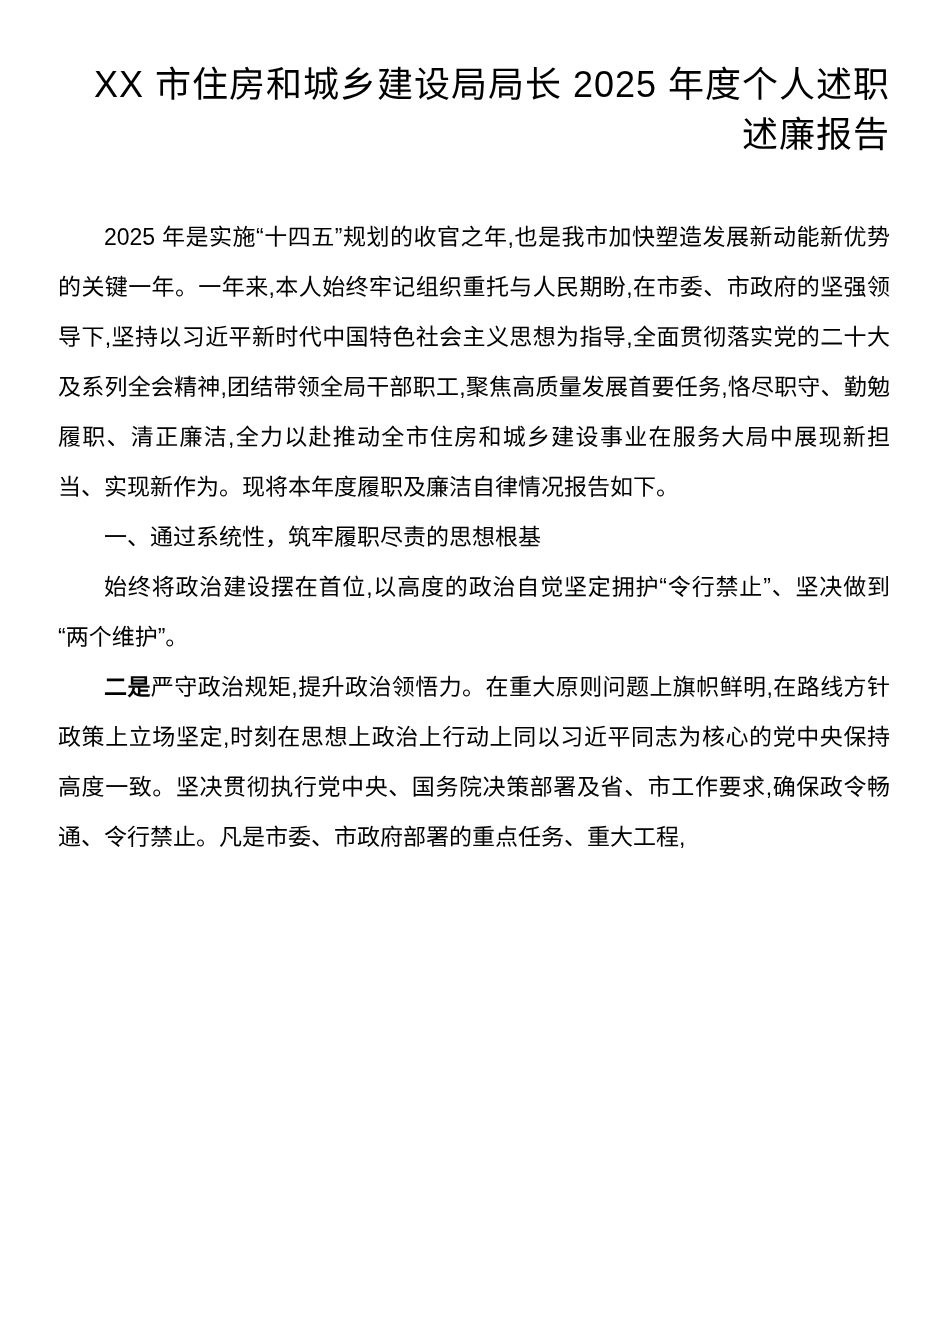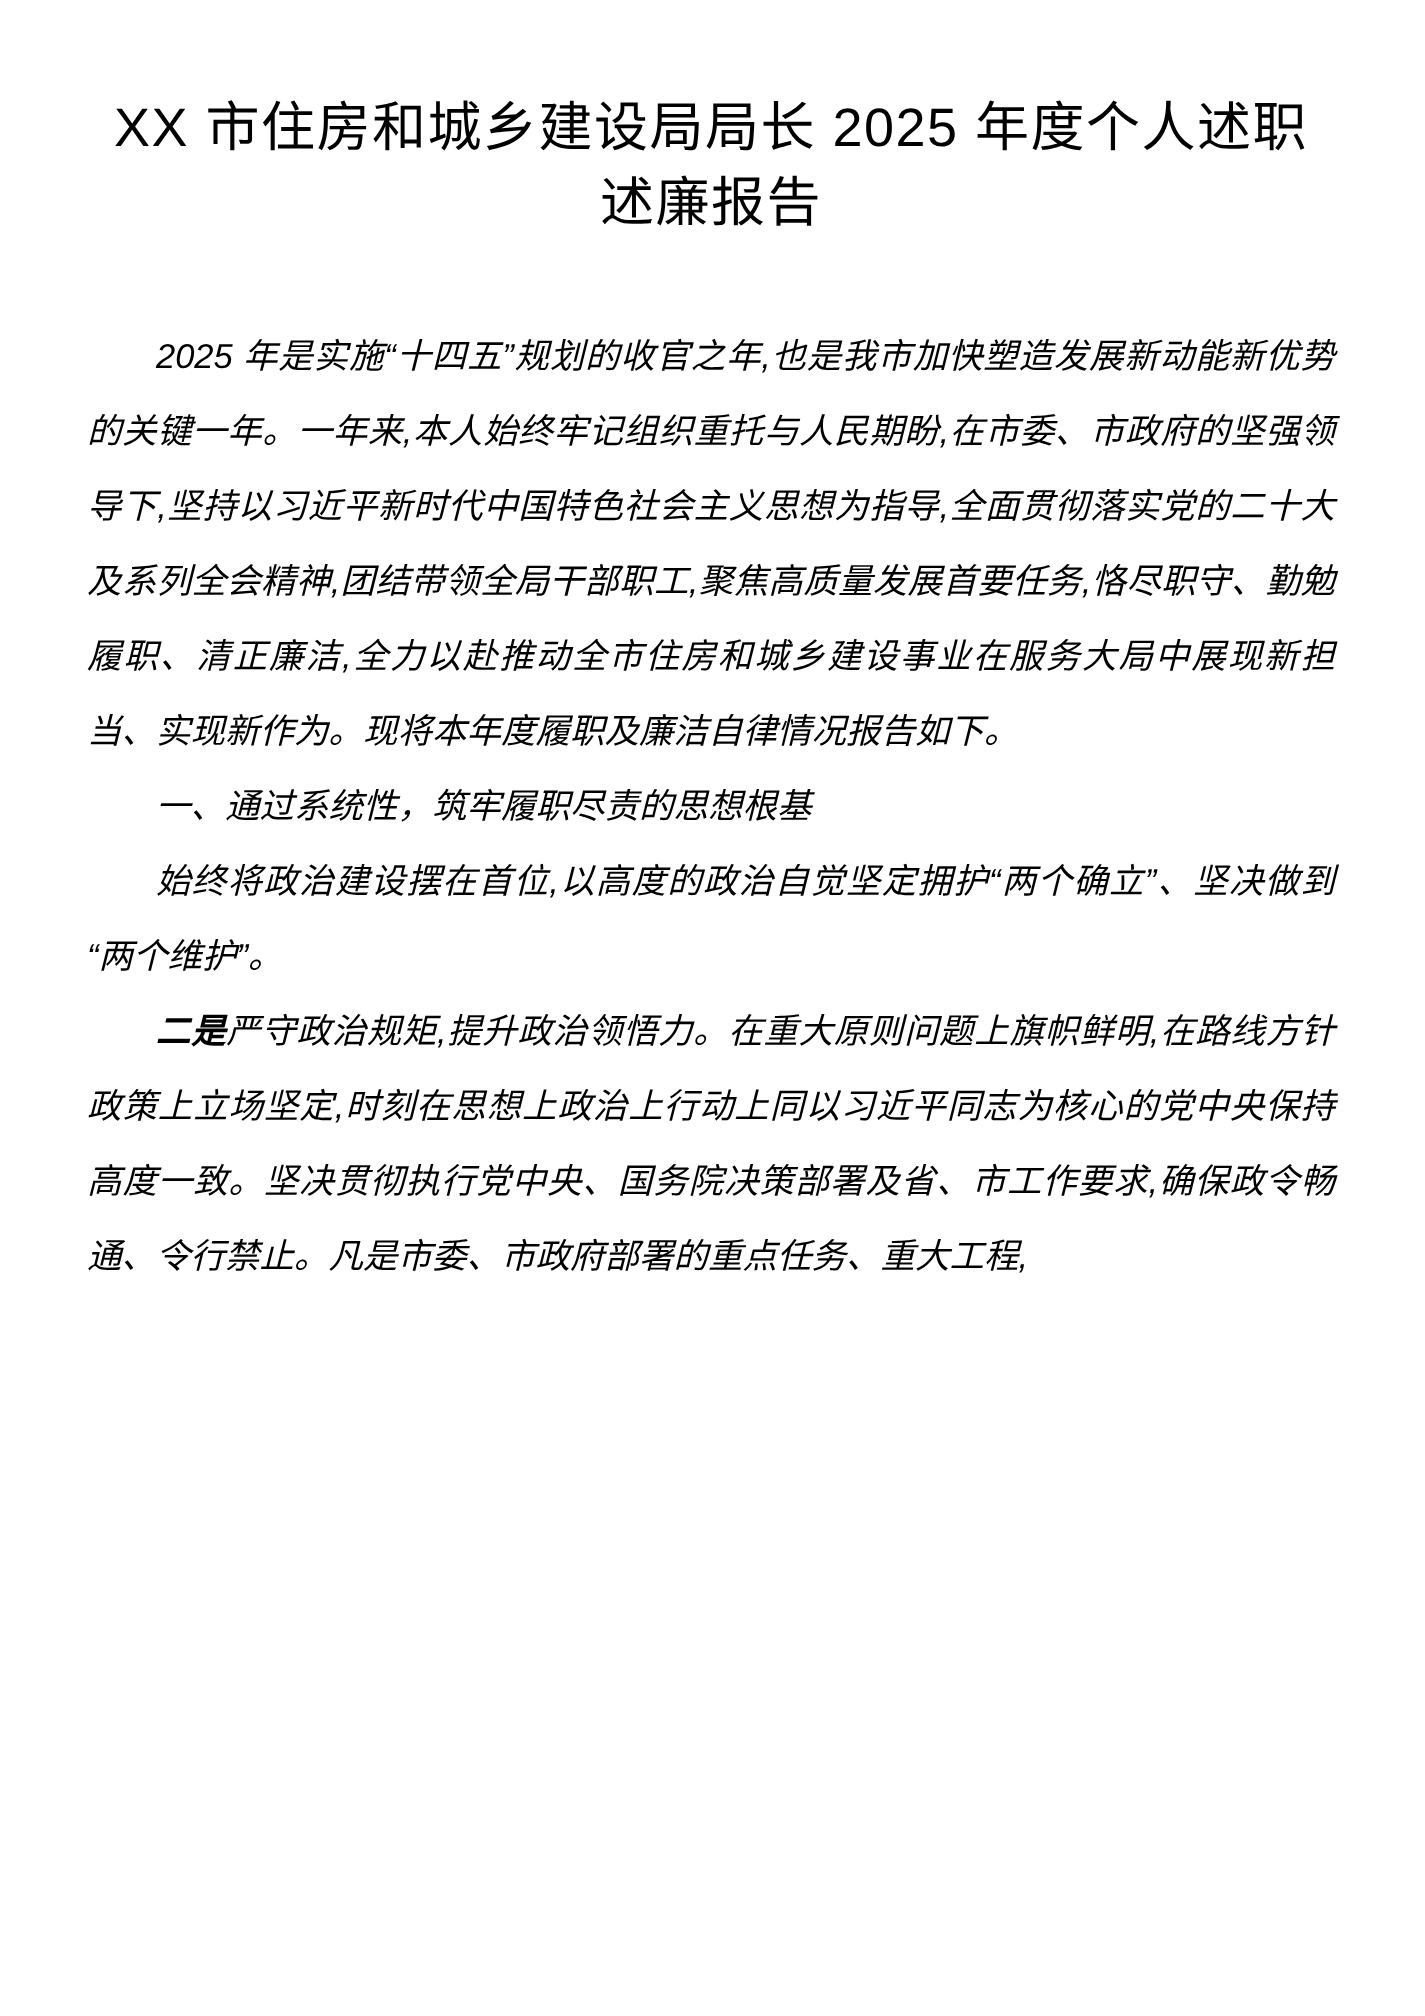--- a/index.html
+++ b/index.html
@@ -15,44 +15,43 @@
     padding: 60px 60px 0 58px;
     background: #ffffff;
     color: #000000;
     font-family: "Liberation Sans", "DejaVu Sans", sans-serif;
     overflow: hidden;
   }
   .doc-title {
     font-size: 36px;
     font-weight: 400;
     line-height: 50px;
-    text-align: center;
+    text-align: right;
     margin: 0 0 52px 0;
     letter-spacing: 1px;
   }
   .doc-body p {
     font-size: 23px;
     line-height: 50px;
     margin: 0;
     text-align: justify;
     text-indent: 2em;
     word-break: break-all;
-    font-style: italic;
   }
   .doc-body p.heading {
     font-weight: 400;
   }
   .doc-body b.lead {
     font-weight: 700;
   }
 </style>
 </head>
 <body>
 
 <div class="page">
   <h1 class="doc-title">XX 市住房和城乡建设局局长 2025 年度个人述职述廉报告</h1>
   <div class="doc-body">
       <p class="body-paragraph">2025 年是实施“十四五”规划的收官之年,也是我市加快塑造发展新动能新优势的关键一年。一年来,本人始终牢记组织重托与人民期盼,在市委、市政府的坚强领导下,坚持以习近平新时代中国特色社会主义思想为指导,全面贯彻落实党的二十大及系列全会精神,团结带领全局干部职工,聚焦高质量发展首要任务,恪尽职守、勤勉履职、清正廉洁,全力以赴推动全市住房和城乡建设事业在服务大局中展现新担当、实现新作为。现将本年度履职及廉洁自律情况报告如下。</p>
       <p class="heading">一、通过系统性，筑牢履职尽责的思想根基</p>
-      <p class="body-paragraph">始终将政治建设摆在首位,以高度的政治自觉坚定拥护“两个确立”、坚决做到“两个维护”。</p>
+      <p class="body-paragraph">始终将政治建设摆在首位,以高度的政治自觉坚定拥护“令行禁止”、坚决做到“两个维护”。</p>
       <p class="body-paragraph"><b class="lead">二是</b>严守政治规矩,提升政治领悟力。在重大原则问题上旗帜鲜明,在路线方针政策上立场坚定,时刻在思想上政治上行动上同以习近平同志为核心的党中央保持高度一致。坚决贯彻执行党中央、国务院决策部署及省、市工作要求,确保政令畅通、令行禁止。凡是市委、市政府部署的重点任务、重大工程,</p>
     </div>
 </div>
 
 </body></html>

